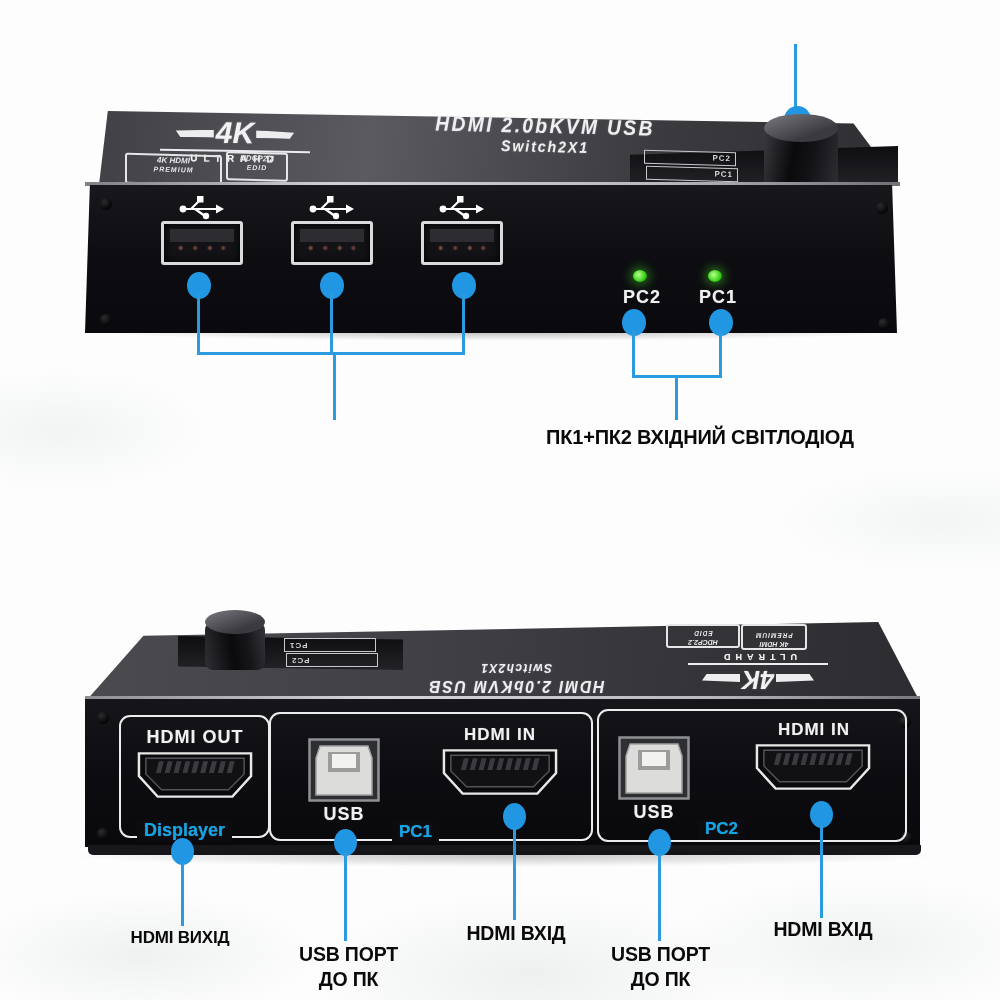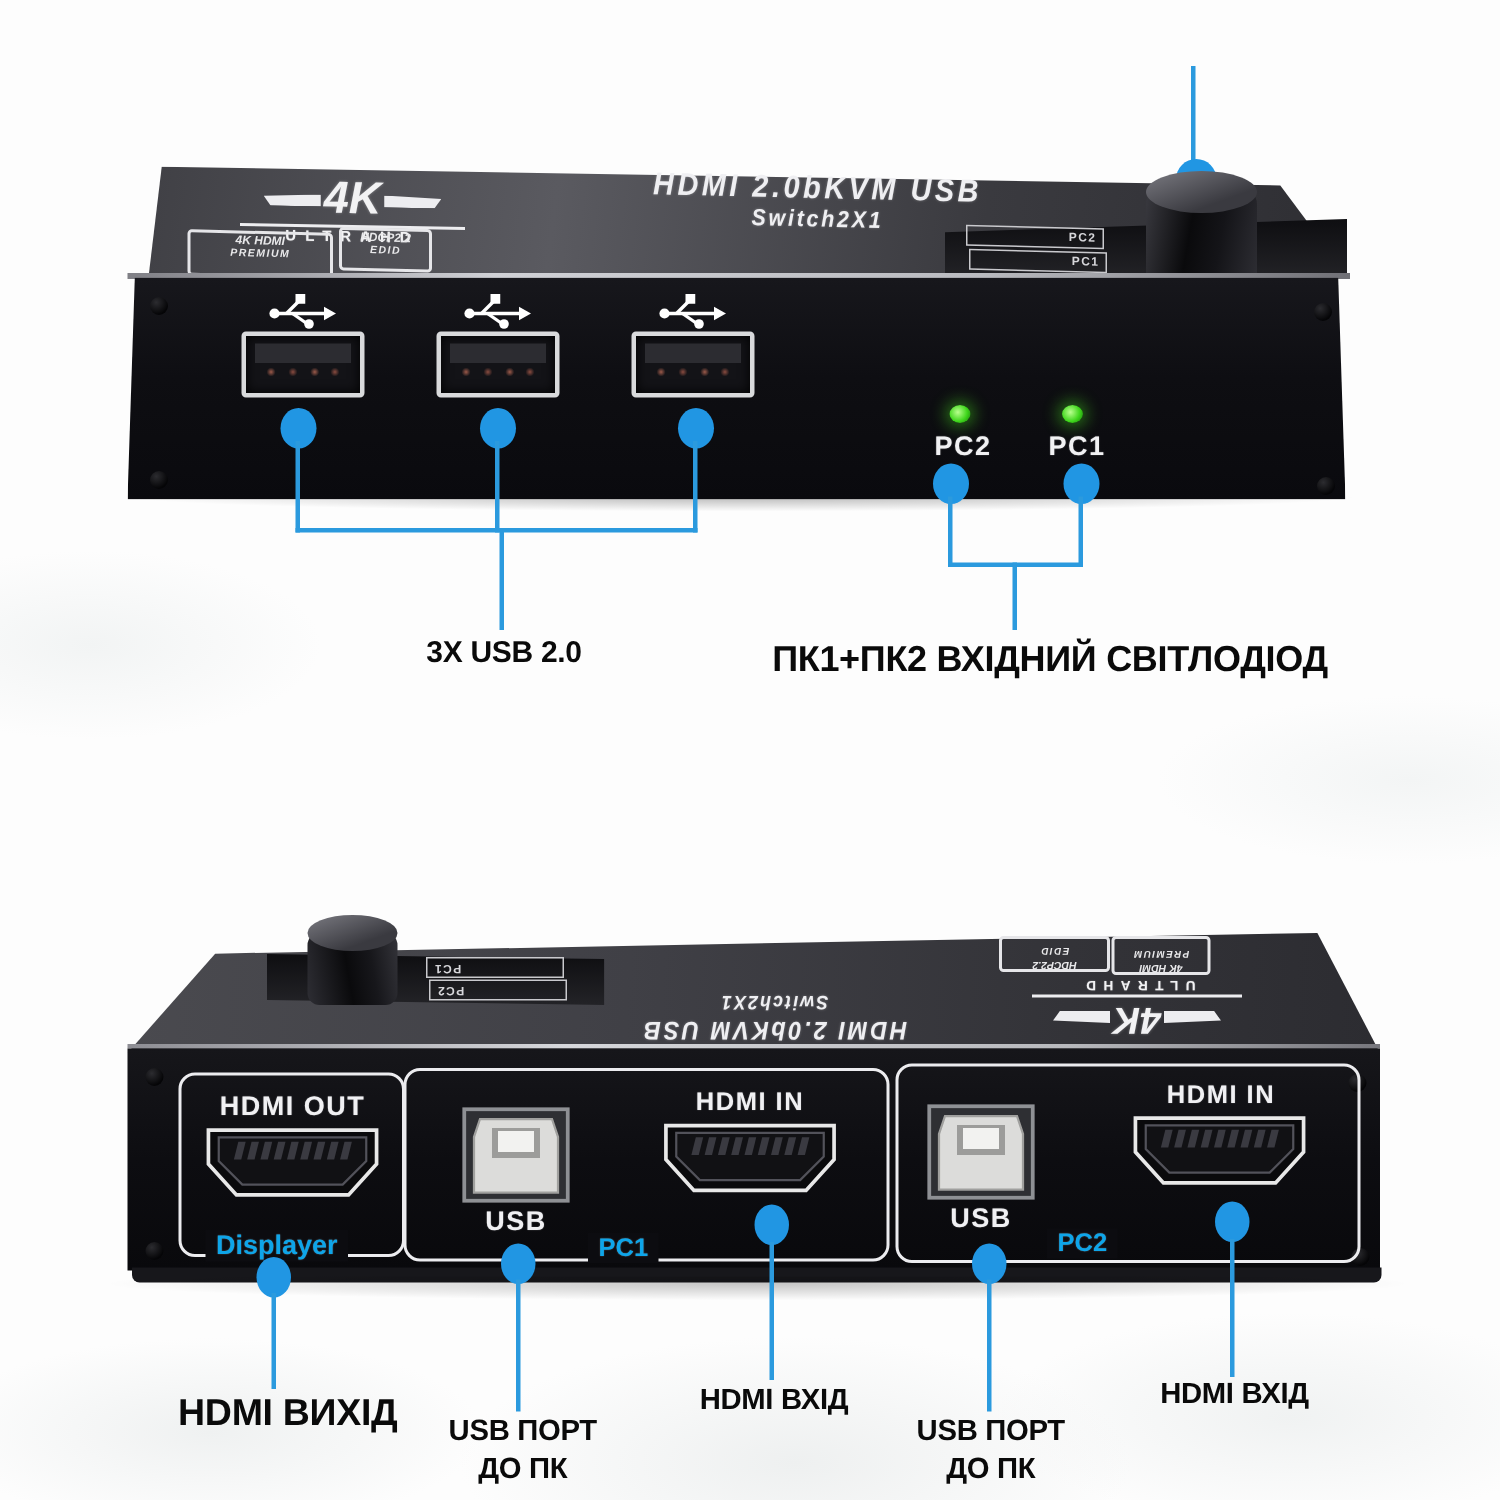--- a/index.html
+++ b/index.html
@@ -179,29 +179,28 @@
   <div class="pcl" style="left:684px;top:287px;width:68px;">PC1</div>
 
   <div class="cd" style="left:187px;top:272px;width:24px;height:27px;"></div>
   <div class="cd" style="left:320px;top:272px;width:24px;height:27px;"></div>
   <div class="cd" style="left:452px;top:272px;width:24px;height:27px;"></div>
   <div class="cl" style="left:197px;top:294px;width:3px;height:61px;"></div>
   <div class="cl" style="left:330px;top:294px;width:3px;height:61px;"></div>
   <div class="cl" style="left:462px;top:294px;width:3px;height:61px;"></div>
   <div class="cl" style="left:197px;top:352px;width:268px;height:3px;"></div>
   <div class="cl" style="left:333px;top:352px;width:3px;height:68px;"></div>
-  <div class="ann" style="left:226px;top:424px;width:220px;font-size:20px;">3X USB 2.0</div>
 
   <div class="cd" style="left:622px;top:309px;width:24px;height:27px;"></div>
   <div class="cd" style="left:709px;top:309px;width:24px;height:27px;"></div>
   <div class="cl" style="left:632px;top:331px;width:3px;height:47px;"></div>
   <div class="cl" style="left:719px;top:331px;width:3px;height:47px;"></div>
   <div class="cl" style="left:632px;top:375px;width:90px;height:3px;"></div>
   <div class="cl" style="left:675px;top:375px;width:3px;height:45px;"></div>
-  <div class="ann" style="left:470px;top:426px;width:460px;font-size:24px;">ПК1+ПК2 ВХІДНИЙ СВІТЛОДІОД</div>
+  <div class="ann" style="left:470px;top:426px;width:460px;font-size:20px;">ПК1+ПК2 ВХІДНИЙ СВІТЛОДІОД</div>
 
   <div class="abs topface2"></div>
   <div class="slotrec" style="left:178px;top:636px;width:225px;height:34px;clip-path:polygon(0 0,100% 10%,100% 100%,0 90%);"></div>
   <div class="abs rot180" style="left:288px;top:638px;width:92px;height:30px;">
     <div class="slotlbl" style="left:2px;top:1px;width:86px;height:12px;">PC2</div>
     <div class="slotlbl" style="left:4px;top:16px;width:86px;height:12px;">PC1</div>
   </div>
   <div class="knobbody" style="left:205px;top:622px;width:60px;height:48px;border-radius:8px;
        background:linear-gradient(80deg,#2e2e34 0%,#0a0a0c 45%,#17171b 70%,#34343a 100%);"></div>
   <div class="knobcap" style="left:205px;top:610px;width:60px;height:24px;"></div>
@@ -308,21 +307,21 @@
   <div class="cl" style="left:181px;top:862px;width:3px;height:64px;"></div>
   <div class="cd" style="left:334px;top:829px;width:23px;height:27px;"></div>
   <div class="cl" style="left:344px;top:853px;width:3px;height:88px;"></div>
   <div class="cd" style="left:503px;top:803px;width:23px;height:27px;"></div>
   <div class="cl" style="left:513px;top:828px;width:3px;height:92px;"></div>
   <div class="cd" style="left:648px;top:829px;width:23px;height:27px;"></div>
   <div class="cl" style="left:658px;top:853px;width:3px;height:88px;"></div>
   <div class="cd" style="left:810px;top:801px;width:23px;height:27px;"></div>
   <div class="cl" style="left:820px;top:826px;width:3px;height:92px;"></div>
 
-  <div class="ann" style="left:95px;top:928px;width:170px;font-size:25px;text-align:right;">HDMI ВИХІД</div>
+  <div class="ann" style="left:95px;top:928px;width:170px;font-size:17px;">HDMI ВИХІД</div>
   <div class="abs" style="left:266px;top:942px;width:165px;text-align:center;">
     <div class="ann" style="position:static;font-size:19.5px;line-height:25px;">USB ПОРТ</div>
     <div class="ann" style="position:static;font-size:19.5px;line-height:25px;">ДО ПК</div>
   </div>
   <div class="ann" style="left:433px;top:922px;width:166px;font-size:19.5px;">HDMI ВХІД</div>
   <div class="abs" style="left:578px;top:942px;width:165px;text-align:center;">
     <div class="ann" style="position:static;font-size:19.5px;line-height:25px;">USB ПОРТ</div>
     <div class="ann" style="position:static;font-size:19.5px;line-height:25px;">ДО ПК</div>
   </div>
   <div class="ann" style="left:740px;top:918px;width:166px;font-size:19.5px;">HDMI ВХІД</div>

